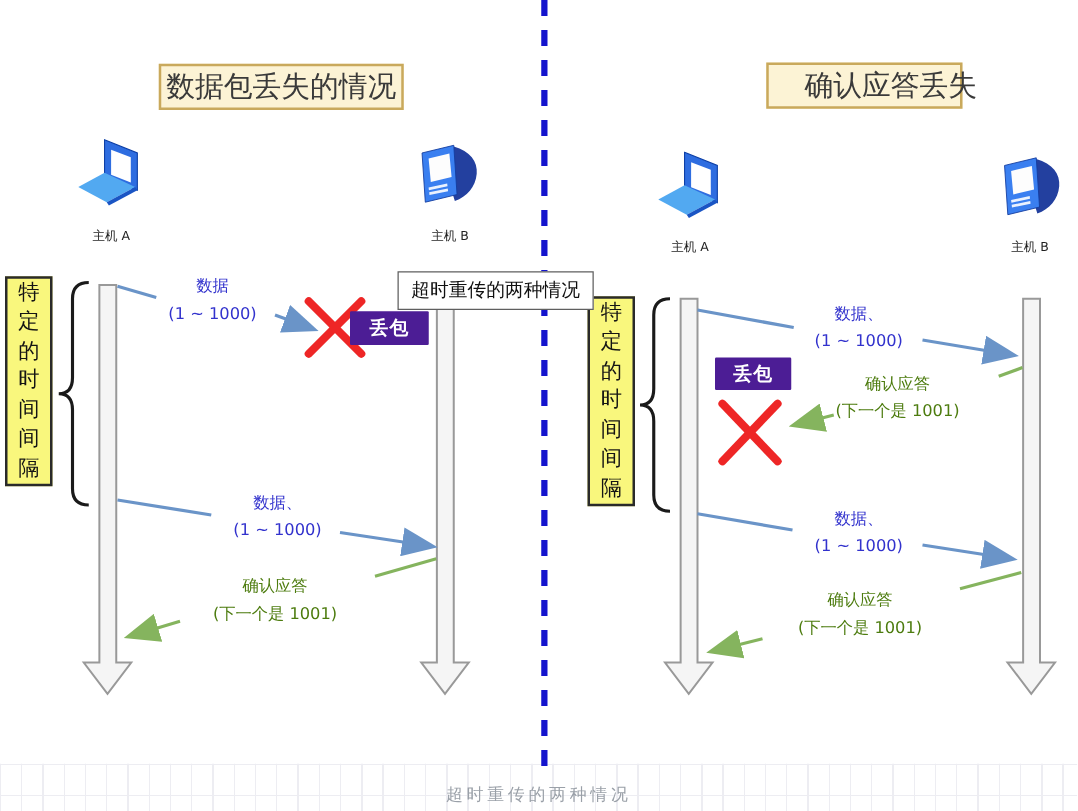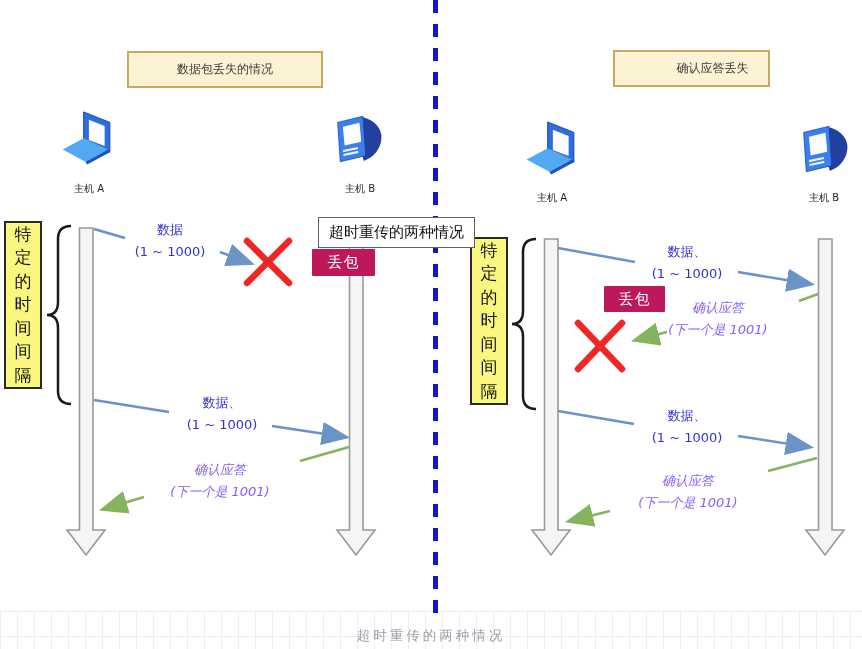--- a/index.html
+++ b/index.html
@@ -7,36 +7,36 @@
          font-family:"DejaVu Sans",sans-serif;}
   .grid{position:absolute;left:0;top:611px;width:862px;height:38px;z-index:1;
         background-image:
           repeating-linear-gradient(to right,#ededf2 0 1px,transparent 1px 17px),
           repeating-linear-gradient(to bottom,#ededf2 0 1px,transparent 1px 25px);}
   .divider{position:absolute;left:433px;top:0;width:5px;height:613px;z-index:5;
         background:repeating-linear-gradient(180deg,#1414cd 0 13px,transparent 13px 24px);}
   .overlay{position:absolute;left:0;top:0;z-index:10;}
   .title-box{position:absolute;height:37px;background:#fcf3d5;border:2px solid #c9a95c;
         box-sizing:border-box;display:flex;align-items:center;justify-content:center;
-        font-size:12px;color:#3a3a3a;z-index:20;white-space:nowrap;}
+        font-size:23px;color:#3a3a3a;z-index:20;white-space:nowrap;}
   .host-label{position:absolute;transform:translateX(-50%);font-size:10px;color:#1f1f1f;
         white-space:nowrap;z-index:20;}
   .icon{position:absolute;width:56px;height:56px;z-index:20;}
   .interval{position:absolute;width:38px;background:#f9f77d;border:2px solid #2a2a2a;
         box-sizing:border-box;display:flex;align-items:center;justify-content:center;
         z-index:20;}
   .interval .vtext{width:19px;word-break:break-all;text-align:center;font-size:17px;
         line-height:23.5px;color:#141414;}
   .msg{position:absolute;transform:translateX(-50%);text-align:center;font-size:13px;
         line-height:22px;white-space:nowrap;z-index:20;}
   .msg.blue{color:#3232cd;}
-  .msg.green{color:#8b5cf6;font-style:italic;}
-  .loss{position:absolute;background:#be185d;color:#fff;font-size:15px;font-weight:normal;
+  .msg.green{color:#4d7c0f;}
+  .loss{position:absolute;background:#4c1d95;color:#fff;font-size:15px;font-weight:bold;
         display:flex;align-items:center;justify-content:center;letter-spacing:1px;
-        z-index:22;border-radius:1px;margin-left:32px;}
+        z-index:22;border-radius:1px;}
   .tooltip{position:absolute;left:318px;top:217px;width:157px;height:31px;background:#fff;
         border:1px solid #5f5f5f;box-sizing:border-box;display:flex;align-items:center;
         justify-content:center;font-size:15px;color:#101010;z-index:30;white-space:nowrap;}
   .caption{position:absolute;left:0;top:627px;width:100%;text-align:center;font-size:13.5px;
         letter-spacing:3px;color:#9aa0a8;z-index:6;}
 </style>
 </head>
 <body>
 
 <div class="stage">

